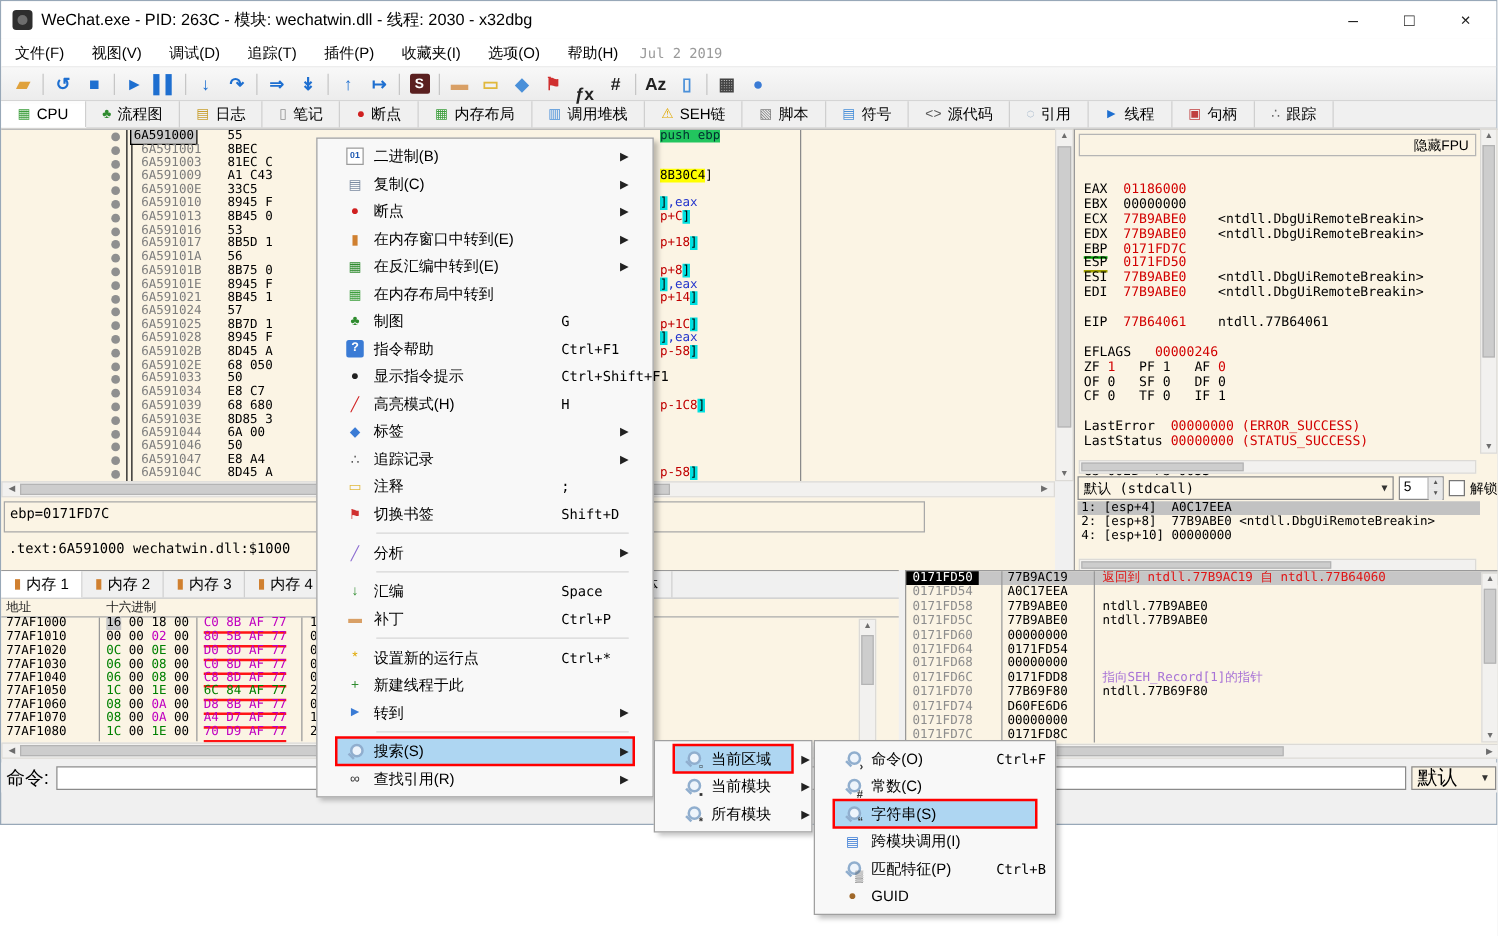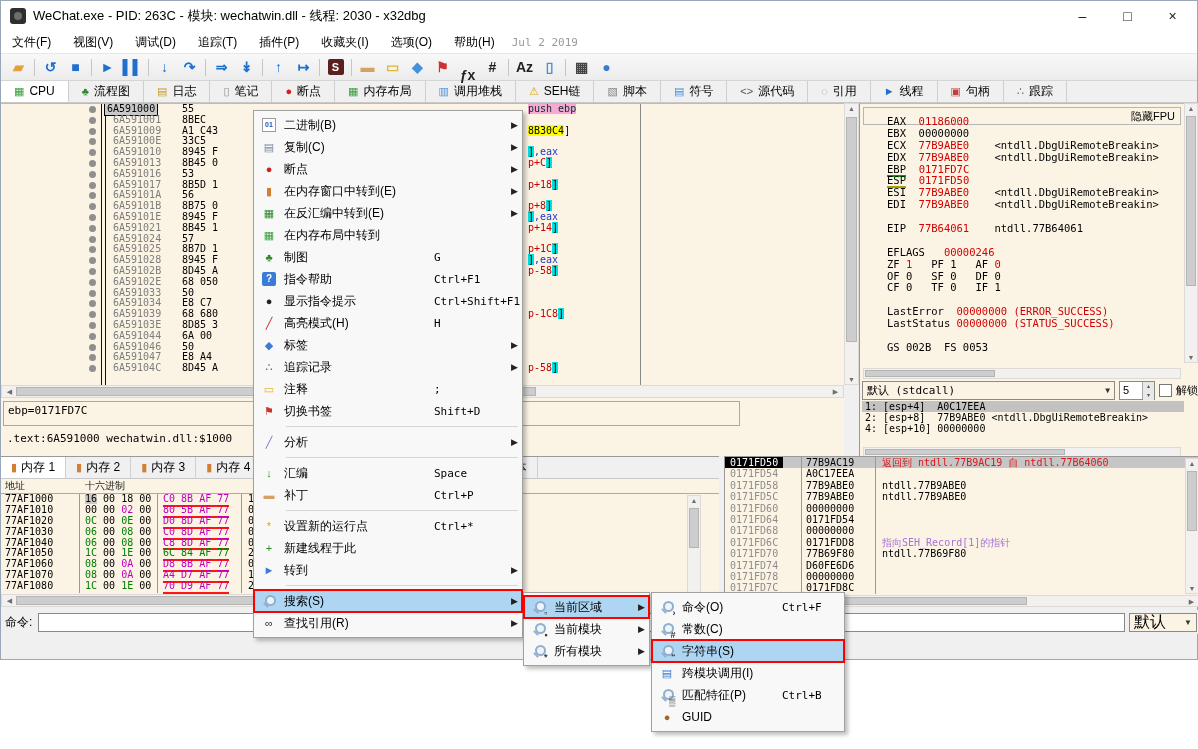--- a/index.html
+++ b/index.html
@@ -47,37 +47,37 @@
   .drow { position:relative; height:10.8px; line-height:10.8px; font-size:10px; white-space:pre; }
   .dot { position:absolute; left:88px; top:2px; width:7px; height:7px; border-radius:50%; background:#8f8f8f; }
   .daddr { position:absolute; left:112px; color:#7d7d7d; }
   .daddr.sel { color:#000; background:#c9c9c9; outline:1px solid #000; padding:0 2px; left:104px; }
   .dbytes { position:absolute; left:181px; color:#000; }
   .dfrag { position:absolute; left:527px; }
 
   .c-k{color:#000}.c-r{color:#d20000}.c-bl{color:#2233cc}
   .c-mem{color:#c00000}.c-m{color:#c000c0}.c-g{color:#008000}
   .c-cyb{background:#00e0e0;color:#000}.c-yhl{background:#ffff00;color:#000}
-  .c-hl{background:#f9a8d4;color:#003030}
+  .c-hl{background:#22c55e;color:#003030}
   .u-g{border-bottom:2px solid #00a000}.u-o{border-bottom:2px solid #a0a000}
 
   
   .vsb,.hsb { position:absolute; background:#f2f1ef; border:1px solid #dcdad6; }
   .sbthumb { position:absolute; background:#cdcdcd; border:1px solid #b4b4b4; }
   .sbarrow { position:absolute; color:#6d6d6d; font-size:7px; width:100%; text-align:center; }
   .hsb .sbarrow { width:13px; height:100%; line-height:12px; }
 
   #infoarea { left:0; top:397px; width:843px; height:58px; background:#fbf4e4; }
   #infobox { position:absolute; left:2px; top:3px; width:737px; height:25px; border:1px solid #a8a8a8; background:#fbf4e4; font-size:11px; padding:2px 4px; white-space:pre; }
   #infoline2 { position:absolute; left:6px; top:34px; font-size:11px; white-space:pre; }
 
   
   #registers { left:858px; top:102px; width:340px; height:353px; border-top:1px solid #bbb; border-left:1px solid #999; }
   #hidefpu { position:absolute; left:3px; top:3px; width:318px; height:18px; border:1px solid #b5b5b5; background:#fbf4e4; font-size:11px; padding:1px 5px;text-align:right; }
-  #reglines { position:absolute; left:7px; top:12px; width:312px;margin-left:20px; }
+  #reglines { position:absolute; left:7px; top:42px; width:312px; }
   .regline { height:11.9px; line-height:11.9px; font-size:10.5px; white-space:pre; }
   #convrow { position:absolute; left:2px; top:276px; width:336px; height:20px; display:flex; gap:4px; align-items:center; font-size:11px; }
   .selbox { border:1px solid #8a8a8a; background:#fbf4e4; height:19px; display:flex; align-items:center; padding:0 4px; white-space:pre; }
   .selarrow { margin-left:auto; font-size:8px; color:#333; padding-left:6px; }
   .spin { border:1px solid #8a8a8a; background:#fff; width:36px; height:19px; display:flex; }
   .spinval { flex:1; padding:2px 3px; }
   .spinbtns { width:12px; display:flex; flex-direction:column; border-left:1px solid #aaa; font-size:6px; color:#555; text-align:center; }
   .spinbtns div { flex:1; background:#e8e8e8; line-height:9px; }
   .chk { width:13px; height:13px; border:1px solid #777; background:#fff; }
   #argsrows { position:absolute; left:2px; top:297px; width:322px; }
@@ -102,30 +102,30 @@
   .srow { position:relative; height:11.4px; line-height:11.4px; font-size:10px; white-space:pre; }
   .srow.sel { background:#c6c6c6; }
   .saddr { position:absolute; left:5px; color:#8d8d8d; }
   .srow.sel .saddr { background:#000; color:#fff; left:0; padding:0 5px; }
   .sval { position:absolute; left:81px; color:#000; }
   .scom { position:absolute; left:157px; }
   .com-red{color:#e01515}.com-purple{color:#a873d6}.com-k{color:#000}
 
   
   #cmdrow { position:absolute; left:0; top:609px; width:1198px; height:24px; display:flex; align-items:center; background:#f0f0f0; padding:0 2px; gap:4px; }
-  #cmdlabel { font-size:12px; padding:0 2px; }
+  #cmdlabel { font-size:15px; padding:0 2px; }
   #cmdinput { flex:1; height:19px; border:1px solid #8a8a8a; background:#fff; font-size:12px; padding:0 4px; font-family:"DejaVu Sans Mono",monospace; }
   #statusbar { position:absolute; left:0; top:635px; width:1198px; height:23px; background:#f0f0f0; border-top:1px solid #d8d8d8; display:flex; align-items:center; font-size:12px; }
   #statebadge { width:72px; height:19px; margin-left:2px; background:#ffff00; color:#c80000; font-weight:bold; text-align:center; line-height:19px; border:1px solid #d0d000; }
   #statusmsg { flex:0 0 auto; padding:0 8px; border-left:1px solid #c8c8c8; margin-left:6px; height:19px; line-height:19px; }
   #statusfill { flex:1; height:19px; border-left:1px solid #dadada; background:#d4d4d4; margin:0 4px; }
   #statustime { padding:0 8px; border-left:1px solid #b8b8b8; height:19px; line-height:19px; white-space:pre; }
 
   
-  .popup { position:absolute; background:#f8f8f8; border:1px solid #a0a0a0; box-shadow:3px 3px 4px rgba(0,0,0,.25); padding:3px 0; z-index:50; }
+  .popup { position:absolute; background:#f8f8f8; border:1px solid #a0a0a0; box-shadow:3px 3px 4px rgba(0,0,0,.25); padding:3px 15px; z-index:50; }
   #ctxmenu { left:253px; top:110px; width:270px; }
   #submenu1 { left:523px; top:592px; width:127px; }
   #submenu2 { left:651px; top:592px; width:194px; }
   .mitem { height:22px; display:flex; align-items:center; font-size:12px; padding-right:4px; }
   .mico { width:30px; display:flex; justify-content:center; align-items:center; font-size:11px; flex:none; }
   .mlabel { flex:none; width:150px; white-space:nowrap; }
   #submenu1 .mlabel { width:72px; }
   #submenu2 .mlabel { width:100px; }
   .mshort { flex:1; font-size:11px; color:#000; font-family:"DejaVu Sans Mono",monospace; white-space:pre; }
   .marrow { width:12px; font-size:9px; color:#222; text-align:right; }
@@ -293,20 +293,21 @@
       </div>
       <div class="tab">
         <span class="ticon" style="color: rgb(102, 102, 102);">∴</span>
         <span>跟踪</span>
       </div>
     </div>
 
   <div class="panel" id="disasm">
       <div class="drow mono"><div class="dot"></div><span class="daddr sel">6A591000</span><span class="dbytes">55</span><span class="dfrag mono"><span class="c-hl">push ebp</span></span></div>
       <div class="drow mono"><div class="dot"></div><span class="daddr">6A591001</span><span class="dbytes">8BEC</span></div>
+      <div class="drow mono"><div class="dot"></div><span class="daddr">6A591003</span><span class="dbytes">81EC C</span></div>
       <div class="drow mono"><div class="dot"></div><span class="daddr">6A591009</span><span class="dbytes">A1 C43</span><span class="dfrag mono"><span class="c-yhl">8B30C4</span><span class="c-k">]</span></span></div>
       <div class="drow mono"><div class="dot"></div><span class="daddr">6A59100E</span><span class="dbytes">33C5</span></div>
       <div class="drow mono"><div class="dot"></div><span class="daddr">6A591010</span><span class="dbytes">8945 F</span><span class="dfrag mono"><span class="c-cyb">]</span><span class="c-bl">,eax</span></span></div>
       <div class="drow mono"><div class="dot"></div><span class="daddr">6A591013</span><span class="dbytes">8B45 0</span><span class="dfrag mono"><span class="c-mem">p+C</span><span class="c-cyb">]</span></span></div>
       <div class="drow mono"><div class="dot"></div><span class="daddr">6A591016</span><span class="dbytes">53</span></div>
       <div class="drow mono"><div class="dot"></div><span class="daddr">6A591017</span><span class="dbytes">8B5D 1</span><span class="dfrag mono"><span class="c-mem">p+18</span><span class="c-cyb">]</span></span></div>
       <div class="drow mono"><div class="dot"></div><span class="daddr">6A59101A</span><span class="dbytes">56</span></div>
       <div class="drow mono"><div class="dot"></div><span class="daddr">6A59101B</span><span class="dbytes">8B75 0</span><span class="dfrag mono"><span class="c-mem">p+8</span><span class="c-cyb">]</span></span></div>
       <div class="drow mono"><div class="dot"></div><span class="daddr">6A59101E</span><span class="dbytes">8945 F</span><span class="dfrag mono"><span class="c-cyb">]</span><span class="c-bl">,eax</span></span></div>
       <div class="drow mono"><div class="dot"></div><span class="daddr">6A591021</span><span class="dbytes">8B45 1</span><span class="dfrag mono"><span class="c-mem">p+14</span><span class="c-cyb">]</span></span></div>

